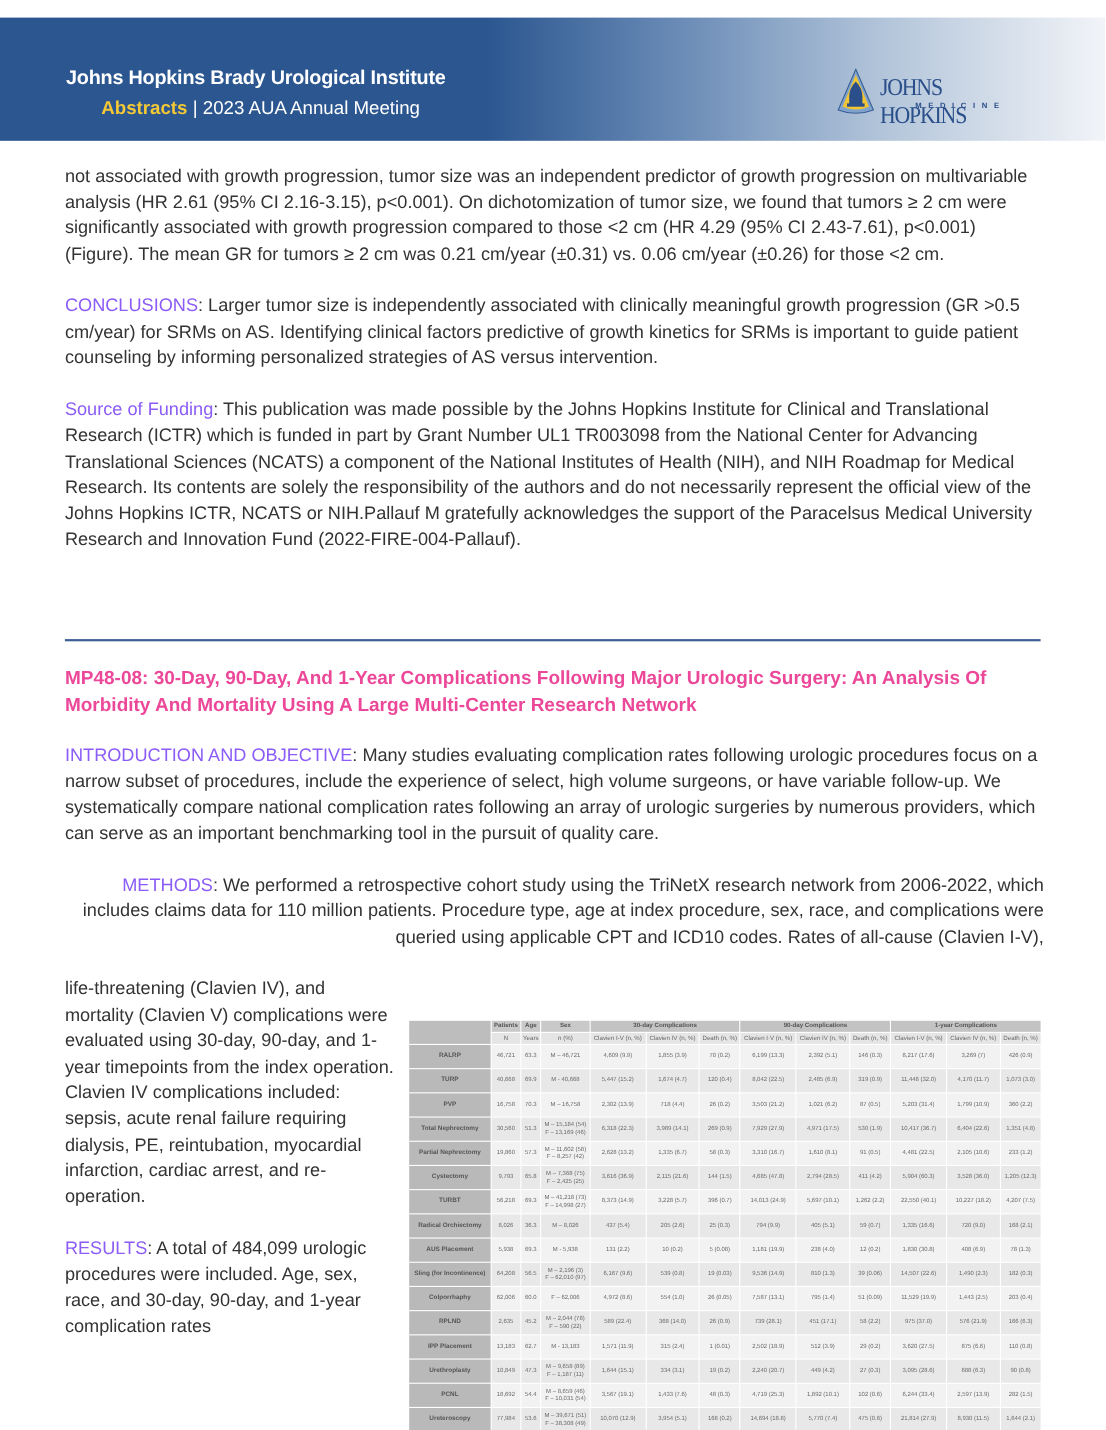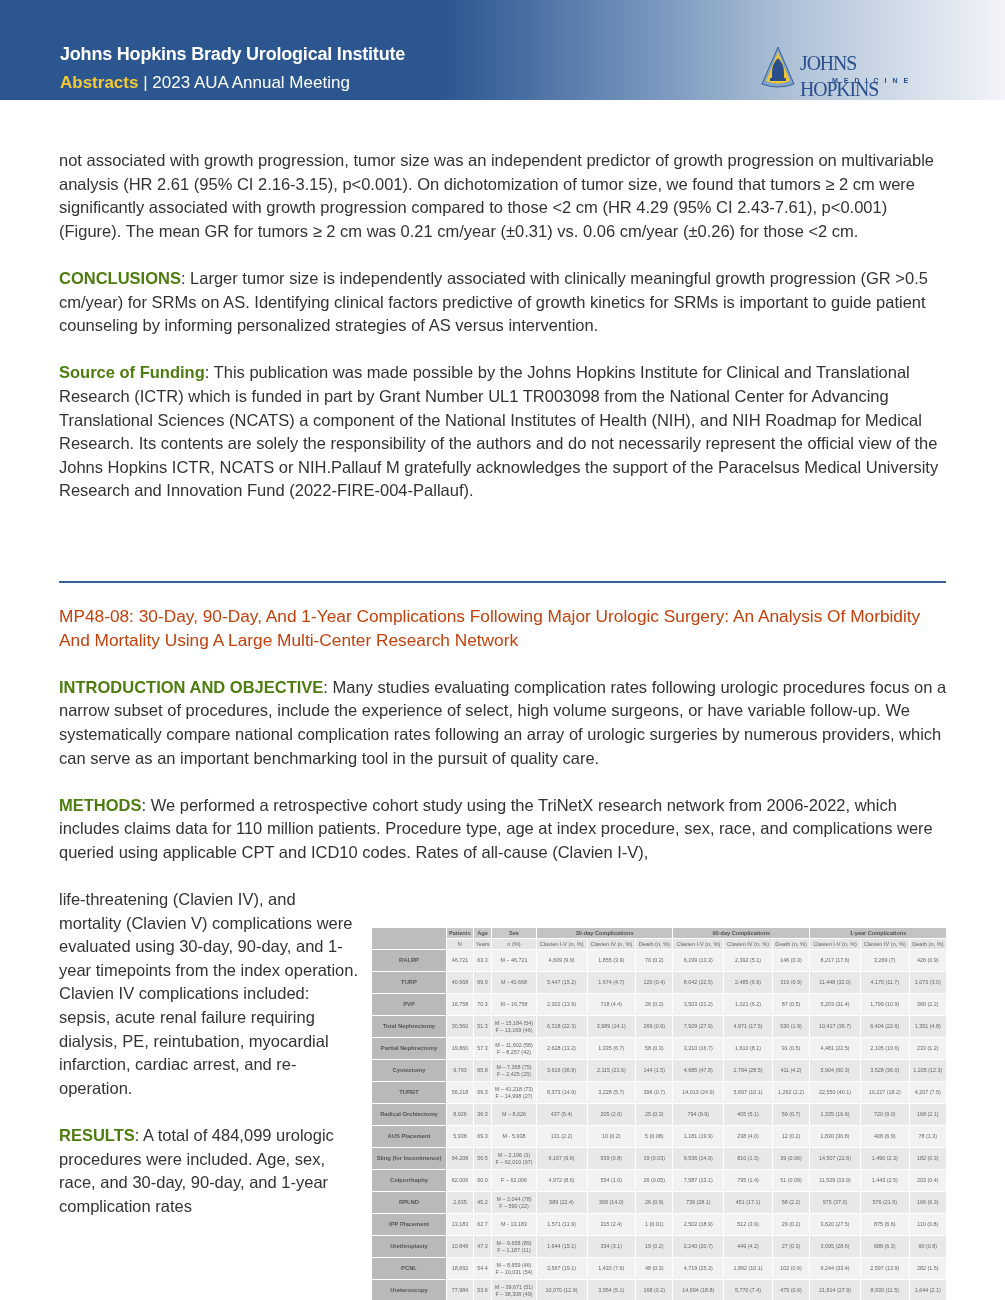--- a/index.html
+++ b/index.html
@@ -1,30 +1,30 @@
 <!DOCTYPE html>
 <html><head>
 <meta charset="utf-8">
 <style>
   html, body { margin:0; padding:0; }
   body { width:1005px; height:1300px; background:#ffffff; position:relative; overflow:hidden;
     font-family:"Liberation Sans", sans-serif; color:#333333; }
-  .header { position:absolute; left:0; top:0; width:1005px; height:100px;
+  .header { position:absolute; left:0; top:16px; width:1005px; height:112px;
     background:linear-gradient(90deg, #2b5690 0%, #2b5690 44%, #6c8db7 62%, #b3c5da 80%, #f2f4f8 100%); }
   .header-title { position:absolute; left:60px; top:44px; color:#ffffff; font-weight:bold; font-size:18px; letter-spacing:-0.2px; }
   .header-sub { position:absolute; left:60px; top:73px; color:#ffffff; font-size:17px; }
-  .header-sub .hl { color:#f4c935; font-weight:bold; }
+  .header-sub .hl { color:#f4c935; font-weight:bold;margin-left:32px; }
   .logo { position:absolute; left:760px; top:46px; width:190px; height:46px; }
   .logo-text { position:absolute; left:40px; top:4px; font-family:"Liberation Serif", serif; color:#2a4f8a; font-size:22px; letter-spacing:-1.2px; transform:scaleX(0.9); transform-origin:left; }
   .logo-sub { position:absolute; left:72px; top:31px; color:#2a4f8a; font-size:7px; font-weight:bold; letter-spacing:6px; }
   .content { position:absolute; left:59px; width:890px; font-size:16.5px; line-height:23.6px; color:#333333; }
   .content p { margin:0; }
-  .b { font-weight:bold; color:#4d7c0f; }
+  .b { font-weight:normal; color:#8b5cf6; }
   .rule { position:absolute; left:59px; top:581px; width:887px; height:2px; background:#3a5f94; }
-  .title { font-weight:normal; font-size:17.3px; color:#c2410c; }
+  .title { font-weight:bold; font-size:17.3px; color:#ec4899; }
   .tbl-wrap { position:absolute; left:371px; top:927px; width:576px; }
   table.t { width:576px; border-collapse:separate; border-spacing:1px; font-size:5.4px; color:#666; text-align:center; background:#fff; }
   table.t th { background:#c9c9c9; color:#555; font-weight:bold; font-size:5.6px; padding:2px 1px; }
   table.t th.grp { background:#c3c3c3; }
   table.t th.sub { background:#e5e5e5; font-weight:normal; color:#666; }
   table.t th.blank { background:#bdbdbd; }
   table.t td { padding:0 1px; height:21px; background:#f2f2f2; white-space:pre-line; line-height:7px; }
   table.t tr:nth-child(even) td { background:#e8e8e8; }
   table.t td.rh { background:#b9b9b9 !important; color:#555; font-weight:bold; font-size:5.8px; }
 </style>
@@ -50,21 +50,21 @@
   <p>not associated with growth progression, tumor size was an independent predictor of growth progression on multivariable analysis (HR 2.61 (95% CI 2.16-3.15), p&lt;0.001). On dichotomization of tumor size, we found that tumors ≥ 2 cm were significantly associated with growth progression compared to those &lt;2 cm (HR 4.29 (95% CI 2.43-7.61), p&lt;0.001) (Figure). The mean GR for tumors ≥ 2 cm was 0.21 cm/year (±0.31) vs. 0.06 cm/year (±0.26) for those &lt;2 cm.</p>
   <p style="margin-top:23.6px;"><span class="b">CONCLUSIONS</span><span>: Larger tumor size is independently associated with clinically meaningful growth progression (GR &gt;0.5 cm/year) for SRMs on AS. Identifying clinical factors predictive of growth kinetics for SRMs is important to guide patient counseling by informing personalized strategies of AS versus intervention.</span></p>
   <p style="margin-top:23.6px;"><span class="b">Source of Funding</span><span>: This publication was made possible by the Johns Hopkins Institute for Clinical and Translational Research (ICTR) which is funded in part by Grant Number UL1 TR003098 from the National Center for Advancing Translational Sciences (NCATS) a component of the National Institutes of Health (NIH), and NIH Roadmap for Medical Research. Its contents are solely the responsibility of the authors and do not necessarily represent the official view of the Johns Hopkins ICTR, NCATS or NIH.Pallauf M gratefully acknowledges the support of the Paracelsus Medical University Research and Innovation Fund (2022-FIRE-004-Pallauf).</span></p>
 </div>
 
 <div class="rule"></div>
 
 <div class="content" style="top:605px;">
   <p class="title">MP48-08: 30-Day, 90-Day, And 1-Year Complications Following Major Urologic Surgery: An Analysis Of Morbidity And Mortality Using A Large Multi-Center Research Network</p>
   <p style="margin-top:23.6px;"><span class="b">INTRODUCTION AND OBJECTIVE</span><span>: Many studies evaluating complication rates following urologic procedures focus on a narrow subset of procedures, include the experience of select, high volume surgeons, or have variable follow-up. We systematically compare national complication rates following an array of urologic surgeries by numerous providers, which can serve as an important benchmarking tool in the pursuit of quality care.</span></p>
-  <p style="margin-top:23.6px;"><span class="b">METHODS</span><span>: We performed a retrospective cohort study using the TriNetX research network from 2006-2022, which includes claims data for 110 million patients. Procedure type, age at index procedure, sex, race, and complications were queried using applicable CPT and ICD10 codes. Rates of all-cause (Clavien I-V),</span></p>
+  <p style="margin-top:23.6px;text-align:right;"><span class="b">METHODS</span><span>: We performed a retrospective cohort study using the TriNetX research network from 2006-2022, which includes claims data for 110 million patients. Procedure type, age at index procedure, sex, race, and complications were queried using applicable CPT and ICD10 codes. Rates of all-cause (Clavien I-V),</span></p>
 </div>
 
 <div class="content" style="top:888px; width:300px;">
   <p>life-threatening (Clavien IV), and mortality (Clavien V) complications were evaluated using 30-day, 90-day, and 1-year timepoints from the index operation. Clavien IV complications included: sepsis, acute renal failure requiring dialysis, PE, reintubation, myocardial infarction, cardiac arrest, and re-operation.</p>
   <p style="margin-top:23.6px;"><span class="b">RESULTS</span><span>: A total of 484,099 urologic procedures were included. Age, sex, race, and 30-day, 90-day, and 1-year complication rates</span></p>
 </div>
 
 <div class="tbl-wrap">
   <table class="t">
     <thead>

